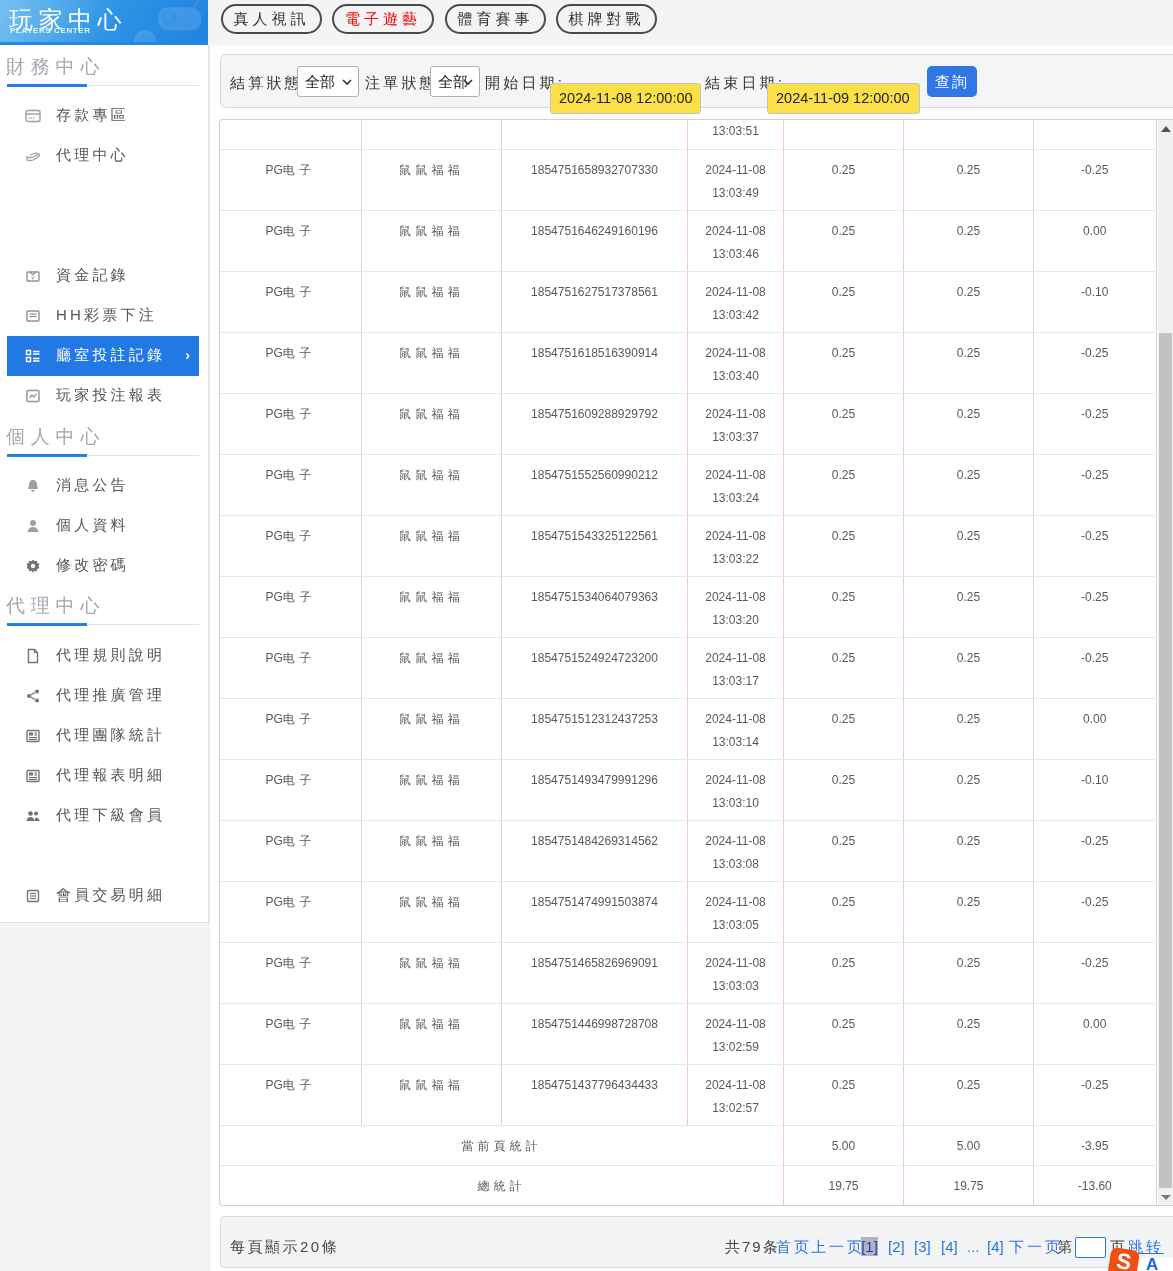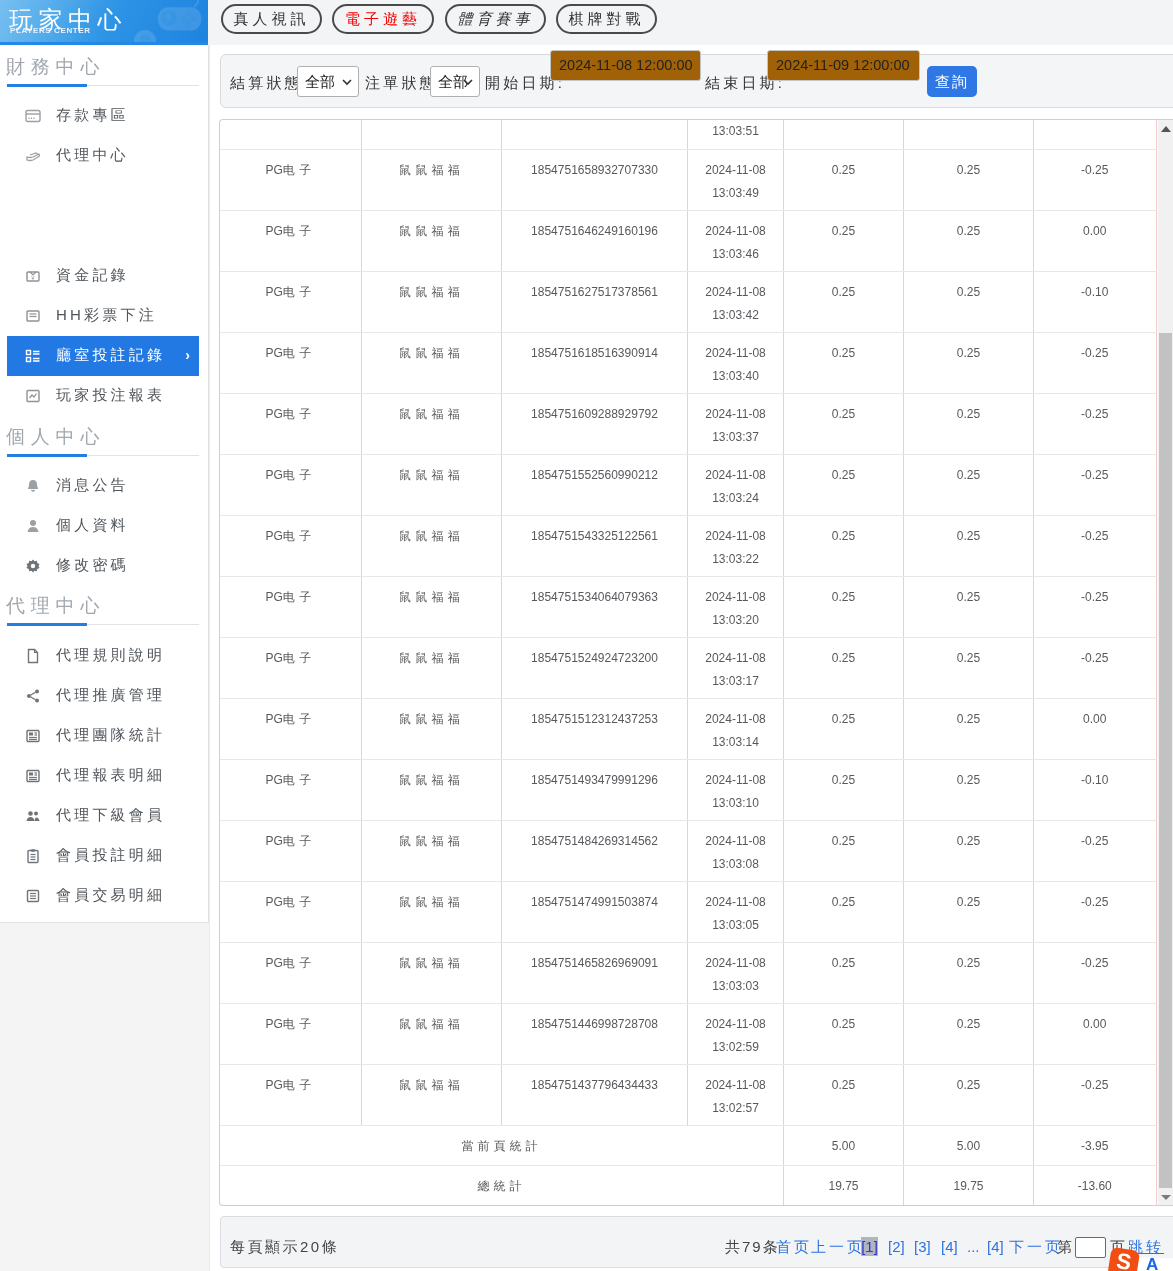--- a/index.html
+++ b/index.html
@@ -32,21 +32,21 @@
 #toolbar { position:absolute; left:208px; top:0; width:965px; height:45px; background:#f3f4f6; }
 .pill { position:absolute; top:4px; height:30px; border:2px solid #4a4a4a; border-radius:16px;
   background:transparent; color:#333; font-size:15px; text-align:center; line-height:26px; letter-spacing:4px; }
 .pill.red { color:#f30000; }
 #fpanel { position:absolute; left:220px; top:54px; width:960px; height:54px; background:#f4f5f7;
   border:1px solid #d8dade; border-radius:6px; }
 .flabel { position:absolute; top:74px; font-size:15px; color:#333; letter-spacing:3.2px; white-space:nowrap; }
 .fsel { position:absolute; top:66px; height:31px; background:#fff; border:1px solid #b0b0b0; border-radius:3px;
   font-size:15px; color:#222; line-height:29px; padding-left:7px; }
 .fsel svg { position:absolute; right:6px; top:10px; }
-.finp { position:absolute; top:50px; height:31px; background:#a16207; border:1px solid #c4c4c4; border-radius:3px;
+.finp { position:absolute; top:83px; height:31px; background:#fde047; border:1px solid #c4c4c4; border-radius:3px;
   font-size:14.5px; color:#222; line-height:29px; padding-left:8px; }
 #qbtn { position:absolute; left:927px; top:66px; width:50px; height:31px; background:#2e77e5; border-radius:5px;
   color:#fff; font-size:15px; text-align:center; line-height:31px; letter-spacing:2px; }
 
 
 #tbox { position:absolute; left:219px; top:119px; width:954px; height:1087px; background:#fff;
   border:1px solid #cfcfcf; border-right:none; border-radius:4px 0 0 4px; overflow:hidden; }
 #tbl { position:absolute; left:0px; top:-32px; width:936px; border-collapse:collapse; table-layout:fixed;
   font-size:12px; color:#57595d; }
 #tbl td { border-right:1px solid #f3c9c9; border-bottom:1px solid #e7e7e7; text-align:center;
@@ -225,45 +225,35 @@
       </div>
   <div class="mi" style="top:796px">
         <span class="ic"><svg viewBox="0 0 16 16" width="16" height="16">
             <circle cx="5.5" cy="5.5" r="2.3" fill="#6f7479"></circle>
             <circle cx="11" cy="5.5" r="2" fill="#6f7479"></circle>
             <path d="M1.5 13 q.8 -4 4 -4 q3.2 0 4 4z" fill="#6f7479"></path>
             <path d="M9.5 13 q.4 -3.5 1.8 -3.5 q2.5 0 3.2 3.5z" fill="#6f7479"></path>
           </svg></span>
         <span class="tx">代理下級會員</span>
       </div>
-  <div class="mi" style="top:836px">
-        <span class="ic"><svg viewBox="0 0 16 16" width="16" height="16">
-            <rect x="3" y="2.5" width="10" height="12" rx="1" fill="none" stroke="#6f7479" stroke-width="1.4"></rect>
-            <rect x="6" y="1.2" width="4" height="2.6" rx="0.8" fill="#6f7479"></rect>
-            <line x1="5.5" y1="6.5" x2="10.5" y2="6.5" stroke="#6f7479" stroke-width="1.2"></line>
-            <line x1="5.5" y1="9" x2="10.5" y2="9" stroke="#6f7479" stroke-width="1.2"></line>
-            <line x1="5.5" y1="11.5" x2="10.5" y2="11.5" stroke="#6f7479" stroke-width="1.2"></line>
-          </svg></span>
-        <span class="tx">會員投註明細</span>
-      </div>
   <div class="mi" style="top:876px">
         <span class="ic"><svg viewBox="0 0 16 16" width="16" height="16">
             <rect x="2.5" y="2.5" width="11" height="11" rx="1" fill="none" stroke="#6f7479" stroke-width="1.4"></rect>
             <line x1="5" y1="5.5" x2="11" y2="5.5" stroke="#6f7479" stroke-width="1.2"></line>
             <line x1="5" y1="8" x2="11" y2="8" stroke="#6f7479" stroke-width="1.2"></line>
             <line x1="5" y1="10.5" x2="11" y2="10.5" stroke="#6f7479" stroke-width="1.2"></line>
           </svg></span>
         <span class="tx">會員交易明細</span>
       </div>
 </div>
 
 <div id="toolbar"></div>
 <div class="pill" style="left:221px;width:101px;">真人視訊</div>
 <div class="pill red" style="left:332px;width:102px;">電子遊藝</div>
-<div class="pill" style="left:445px;width:101px;font-style:italic;">體育賽事</div>
+<div class="pill" style="left:445px;width:101px;">體育賽事</div>
 <div class="pill" style="left:556px;width:101px;">棋牌對戰</div>
 
 <div id="fpanel"></div>
 <div class="flabel" style="left:230px">結算狀態:</div>
 <div class="fsel" style="left:297px;width:62px;">全部
   <svg width="10" height="10" viewBox="0 0 10 10">
         <path d="M1 3 l4 4 4-4" stroke="#333" stroke-width="1.6" fill="none"></path>
       </svg></div>
 <div class="flabel" style="left:365px">注單狀態:</div>
 <div class="fsel" style="left:430px;width:50px;">全部

